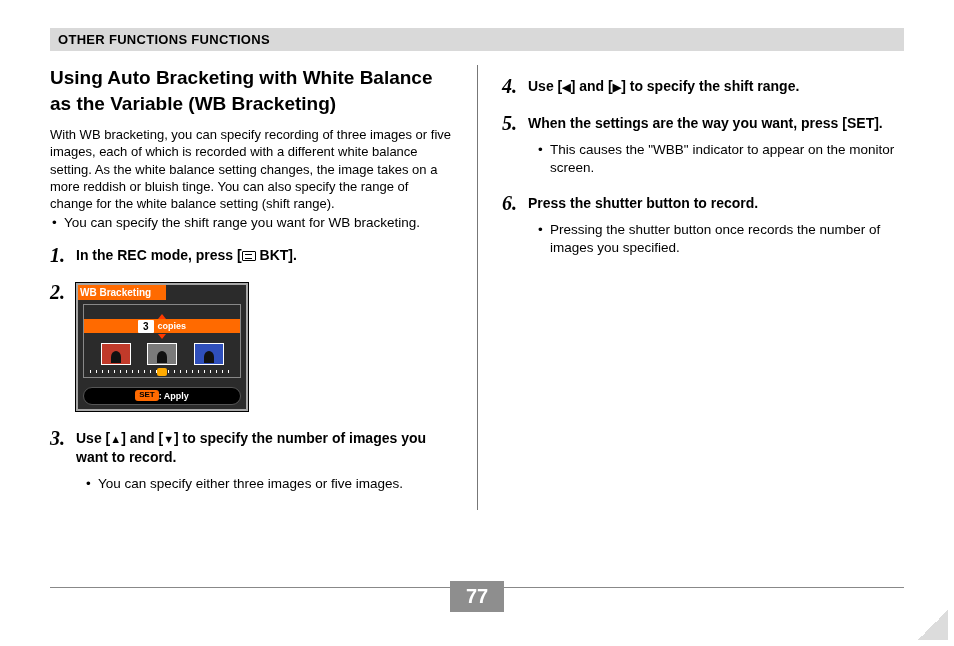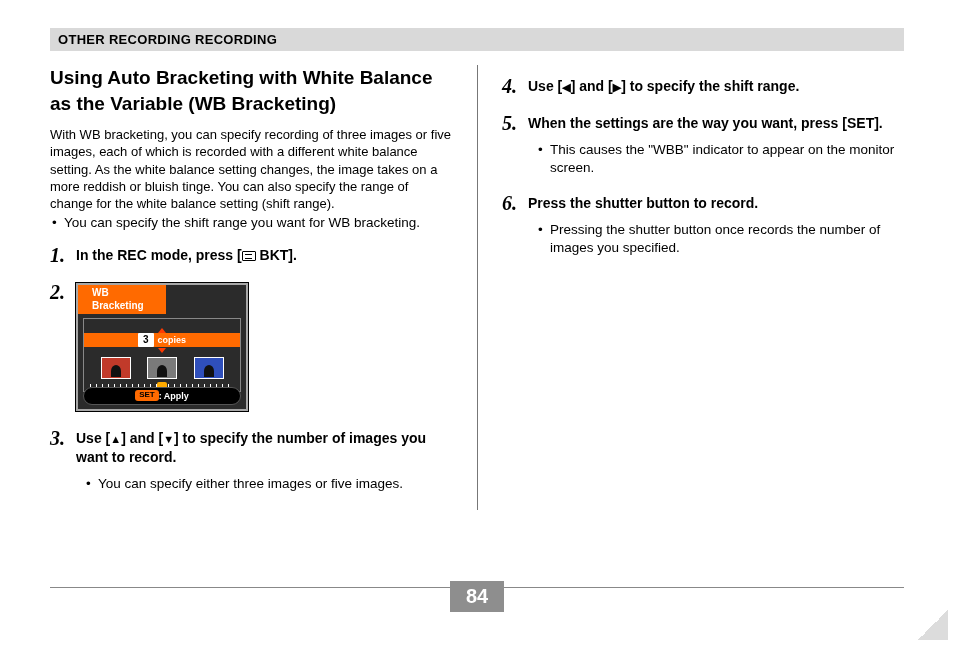--- a/index.html
+++ b/index.html
@@ -109,21 +109,21 @@
     border: 2px solid #a8a8a8;
     box-shadow: 0 0 0 1px #000;
     position: relative;
     flex: 0 0 auto;
   }
   .lcd-title {
     background: #ff6a00;
     color: #fff;
     font-size: 10px;
     font-weight: bold;
-    padding: 1px 14px;
+    padding: 1px 2px;
     width: 88px;
   }
   .lcd-inner {
     margin: 4px 5px 0 5px;
     border: 1px solid #888;
     height: 74px;
     background: #2b2b2b;
     position: relative;
   }
   .copies-bar {
@@ -266,21 +266,21 @@
     bottom: 6px; right: 6px;
     width: 30px; height: 30px;
     background: linear-gradient(135deg, transparent 50%, #dcdcdc 50%);
   }
 </style>
 </head>
 <body>
 
 <div class="page">
   <div class="section-header">
-    <span>OTHER RECORDING RECORDING</span>
+    <span>OTHER FUNCTIONS FUNCTIONS</span>
   </div>
 
   <div class="columns">
 
     <div class="col-left">
       <h2>Using Auto Bracketing with White Balance as the Variable (WB Bracketing)</h2>
       <p class="body">With WB bracketing, you can specify recording of three images or five images, each of which is recorded with a different white balance setting. As the white balance setting changes, the image takes on a more reddish or bluish tinge. You can also specify the range of change for the white balance setting (shift range).</p>
       <div class="bullet">You can specify the shift range you want for WB bracketing.</div>
 
       <ol class="steps">
@@ -342,15 +342,15 @@
           <span>Press the shutter button to record.</span>
           <div class="step-bullet">Pressing the shutter button once records the number of images you specified.</div>
         </li>
       </ol>
     </div>
   </div>
 </div>
 
 <div class="pgnum-line"></div>
 <div class="pgnum-wrap">
-  <div class="pgnum">84</div>
+  <div class="pgnum">77</div>
 </div>
 <div class="corner"></div>
 
 </body></html>

